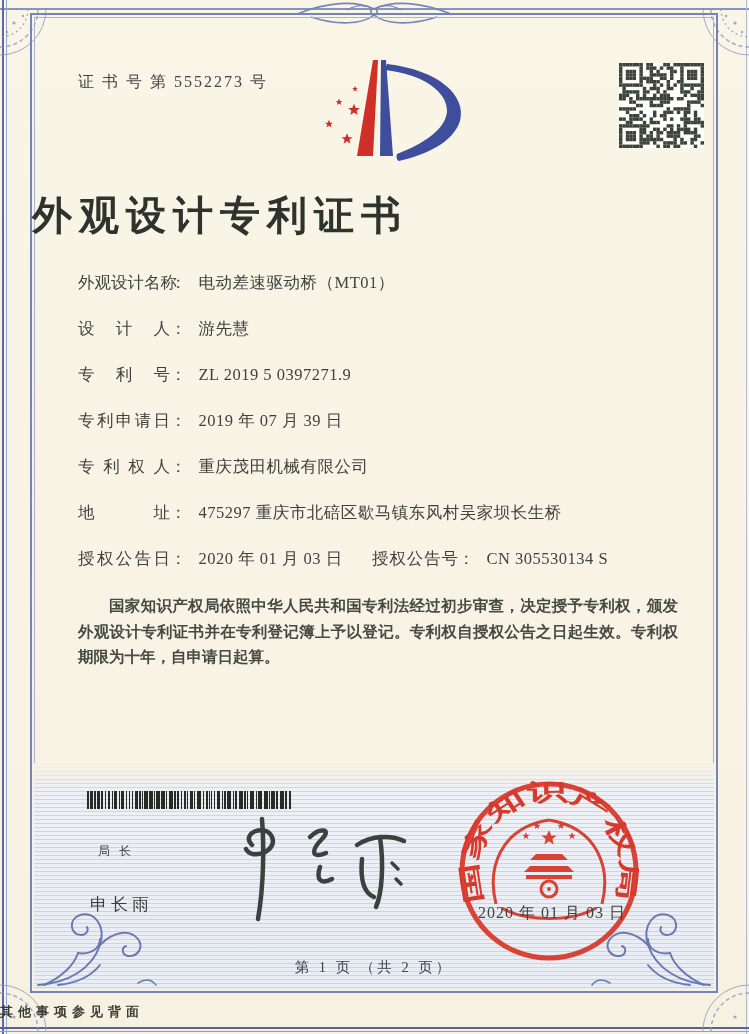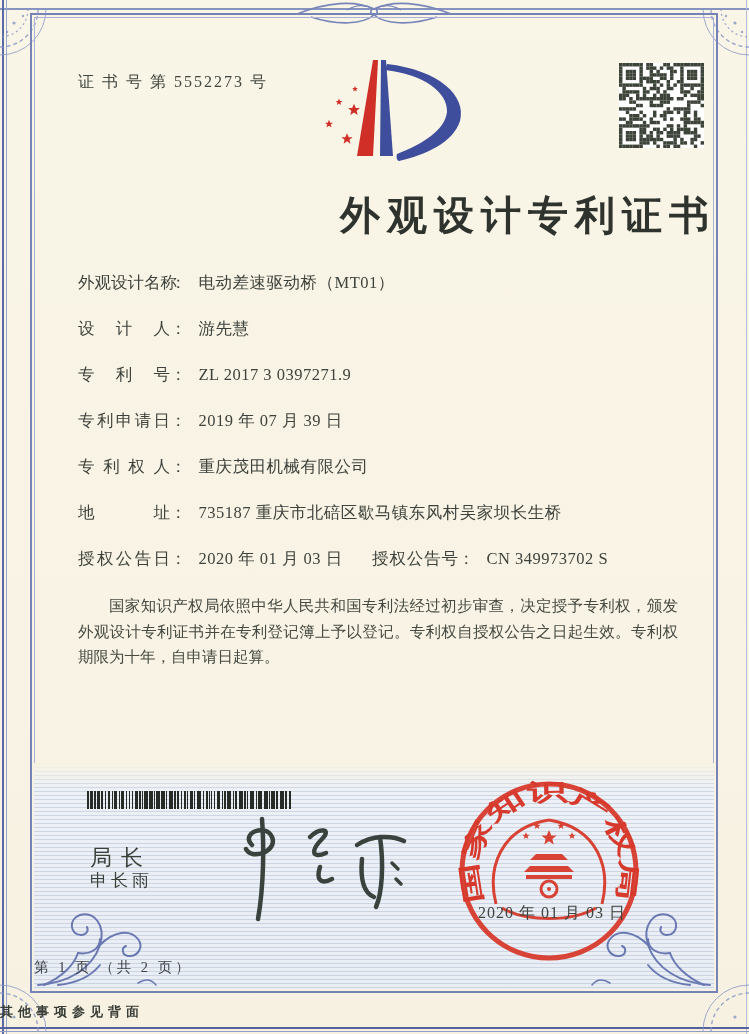--- a/index.html
+++ b/index.html
@@ -16,44 +16,44 @@
   .edge-b1{left:0;top:1027px;width:100%;height:2px;background:#54639f;}
   .edge-b2{left:0;top:1031px;width:100%;height:1px;background:#8f9cc6;}
   .edge-t1{left:0;top:8px;width:100%;height:2px;background:#8894c0;}
   
   .frame{
     left:30px;top:13px;width:688px;height:980px;box-sizing:border-box;
     border:2px solid #7583b6;
   }
   .frame::before{content:"";position:absolute;inset:2px;border:1px solid #aab3d6;pointer-events:none;}
   .certno{left:46px;top:57px;font-size:16px;letter-spacing:2px;color:#3f463f;}
-  .title{left:0;top:173px;width:100%;text-align:right;font-size:40px;font-weight:bold;
+  .title{left:0;top:173px;width:100%;text-align:left;font-size:40px;font-weight:bold;
          letter-spacing:7px;color:#2e332d;}
   .fields{left:46px;top:257px;width:606px;font-size:16.5px;color:#3d423c;}
   .frow{position:relative;height:24px;margin-bottom:22px;white-space:nowrap;}
   .flabel{display:inline-flex;justify-content:space-between;width:92px;vertical-align:top;}
   .flabel span{display:inline-block;}
   .fvalue{margin-left:12px;letter-spacing:.5px;}
   .pair2{position:absolute;left:294px;top:0;}
   .pair2 .flabel{width:86px;}
   .paras{left:46px;top:578px;width:600px;font-size:15.5px;line-height:25.5px;
-         text-align:justify;color:#454a42;}
+         text-align:justify;color:#454a42;font-weight:bold;}
   .paras p{margin:0;text-indent:2em;}
   
   .band{left:2px;right:2px;bottom:2px;height:226px;
     background:
       repeating-linear-gradient(180deg,rgba(122,146,182,.28) 0 1px,rgba(122,146,182,0) 1px 4px),
       linear-gradient(180deg,#eef1f6,#e9edf4);}
   .band::before{content:"";position:absolute;left:0;top:0;width:100%;height:26px;
       background:linear-gradient(180deg,#f7f2e3,rgba(247,242,227,0));}
-  .signer-title{left:56px;top:80px;font-size:22px;letter-spacing:9px;color:#3a403a;font-family:Liberation Serif, serif;}
-  .signer-name{left:56px;top:106px;font-size:17px;letter-spacing:4px;color:#3a403a;}
+  .signer-title{left:64px;top:80px;font-size:12px;letter-spacing:9px;color:#3a403a;font-family:Liberation Serif, serif;}
+  .signer-name{left:56px;top:130px;font-size:17px;letter-spacing:4px;color:#3a403a;}
   .seal-date{left:428px;top:140px;width:180px;text-align:center;font-size:16px;
              letter-spacing:1px;color:#3f4440;}
-  .page-info{left:0;bottom:12px;width:100%;text-align:left;font-size:14.5px;
+  .page-info{left:0;bottom:12px;width:100%;text-align:center;font-size:14.5px;
              letter-spacing:3px;color:#3d424a;}
   .back-note{left:0;top:1003px;width:100%;font-size:13px;font-weight:bold;
              letter-spacing:5px;color:#383d37;}
   svg{display:block;}
 </style>
 </head>
 <body>
 
 <div class="page">
 
@@ -484,21 +484,21 @@
             <span>设</span>
             <span>计</span>
             <span>人</span>
           </span><span>：</span><span class="fvalue">游先慧</span>
       </div>
       <div class="frow">
         <span class="flabel spread">
             <span>专</span>
             <span>利</span>
             <span>号</span>
-          </span><span>：</span><span class="fvalue">ZL 2017 3 0397271.9</span>
+          </span><span>：</span><span class="fvalue">ZL 2019 5 0397271.9</span>
       </div>
       <div class="frow">
         <span class="flabel spread">
             <span>专</span>
             <span>利</span>
             <span>申</span>
             <span>请</span>
             <span>日</span>
           </span><span>：</span><span class="fvalue">2019 年 07 月 39 日</span>
       </div>
@@ -507,38 +507,38 @@
             <span>专</span>
             <span>利</span>
             <span>权</span>
             <span>人</span>
           </span><span>：</span><span class="fvalue">重庆茂田机械有限公司</span>
       </div>
       <div class="frow">
         <span class="flabel spread">
             <span>地</span>
             <span>址</span>
-          </span><span>：</span><span class="fvalue">735187 重庆市北碚区歇马镇东风村吴家坝长生桥</span>
+          </span><span>：</span><span class="fvalue">475297 重庆市北碚区歇马镇东风村吴家坝长生桥</span>
       </div>
       <div class="frow">
         <span class="flabel spread">
             <span>授</span>
             <span>权</span>
             <span>公</span>
             <span>告</span>
             <span>日</span>
           </span><span>：</span><span class="fvalue">2020 年 01 月 03 日</span>
         <span class="pair2">
           <span class="flabel spread">
               <span>授</span>
               <span>权</span>
               <span>公</span>
               <span>告</span>
               <span>号</span>
-            </span><span>：</span><span class="fvalue">CN 349973702 S</span>
+            </span><span>：</span><span class="fvalue">CN 305530134 S</span>
         </span>
       </div>
     </div>
 
     <div class="abs paras">
       <p>国家知识产权局依照中华人民共和国专利法经过初步审查，决定授予专利权，颁发外观设计专利证书并在专利登记簿上予以登记。专利权自授权公告之日起生效。专利权期限为十年，自申请日起算。</p>
     </div>
 
     <div class="abs band">
 

